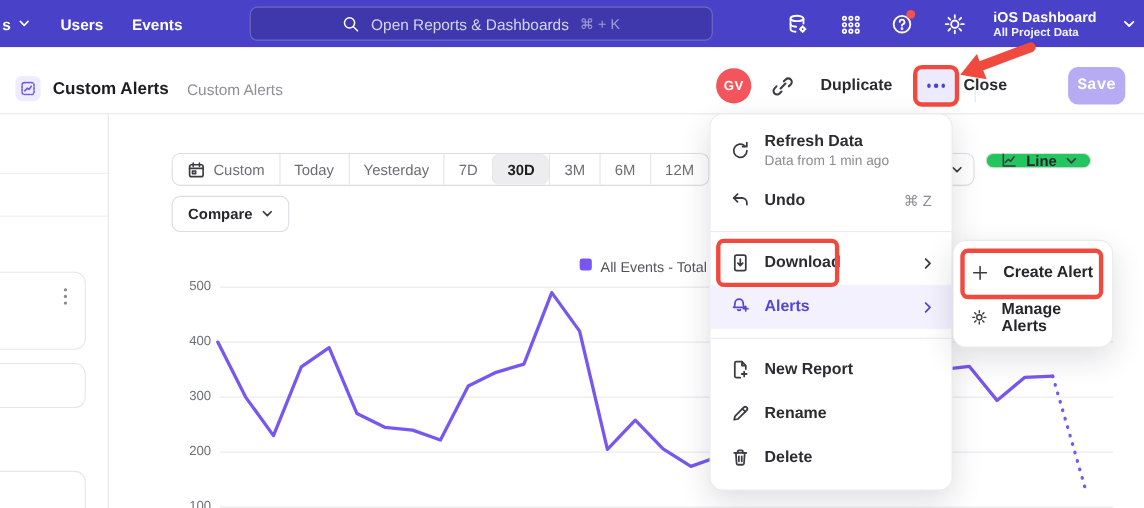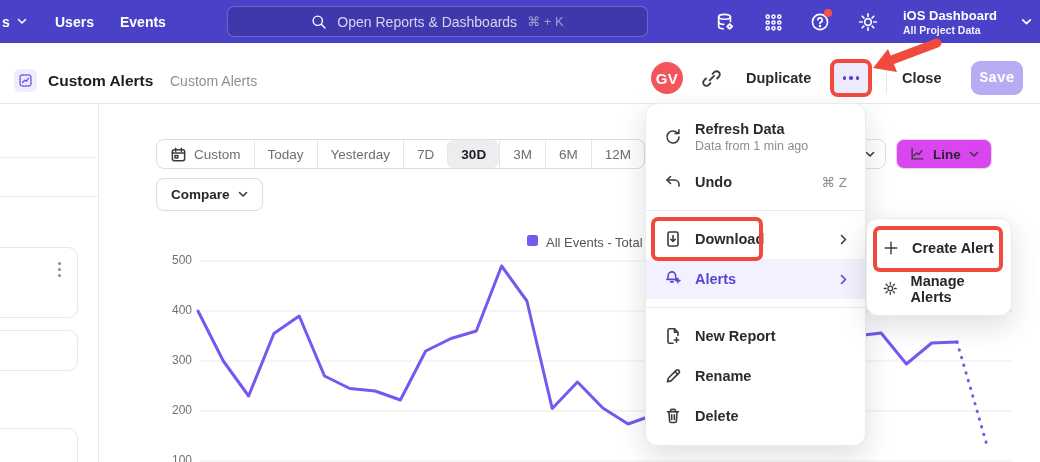--- a/index.html
+++ b/index.html
@@ -27,25 +27,25 @@
   .pp-scope { color:rgba(255,255,255,.93); font-size:10.5px; font-weight:700; line-height:13px; }
 
   
   .header2 { position:absolute; left:0; top:43px; width:1040px; height:61px; background:#fff;
              border-bottom:1px solid #e8e8ec; z-index:4; }
   .report-icon-box { position:absolute; left:14px; top:26px; width:23px; height:23px; border-radius:6px;
                      background:#EFECFD; display:flex; align-items:center; justify-content:center; }
   .page-title { position:absolute; left:48px; top:29px; font-size:15.5px; font-weight:700; color:#1c1c21; }
   .breadcrumb { position:absolute; left:170px; top:30px; font-size:14px; color:#8f8f97; }
   .avatar { position:absolute; left:651px; top:19px; width:32px; height:32px; border-radius:50%;
-            background:#F4555C; color:#fff; font-size:15px; font-weight:700; letter-spacing:.4px;
+            background:#F4555C; color:#fff; font-size:12px; font-weight:700; letter-spacing:.4px;
             display:flex; align-items:center; justify-content:center; cursor:pointer; }
   .link-btn { position:absolute; left:701px; top:25px; width:22px; height:22px; cursor:pointer; }
   .txt-btn { position:absolute; top:27px; font-size:14.5px; font-weight:600; color:#2a2a30; cursor:pointer; }
-  .dup { left:746px; } .close { left:902px; }
+  .dup { left:746px; } .close { left:876px; }
   .hdr-divider { position:absolute; left:886px; top:20px; width:1px; height:30px; background:#e5e5e9; }
   .save-btn { position:absolute; left:971px; top:18px; width:52px; height:34px; border:none; border-radius:9px;
               background:#B7ABF3; color:#fff; font-size:14.5px; font-weight:700; font-family:Liberation Mono, monospace; cursor:default; }
 
   
   .dots-annot { position:absolute; left:830px; top:59px; width:42px; height:38px; border:4px solid #F04A3F;
                 border-radius:8px; background:#ECEAFC; display:flex; align-items:center; justify-content:center; gap:3px;
                 z-index:8; cursor:pointer; }
   .dots-annot .dot { width:3.5px; height:3.5px; border-radius:50%; background:#5043CE; }
   .annot-arrow { position:absolute; left:855px; top:36px; z-index:9; pointer-events:none; }
@@ -65,22 +65,22 @@
   .seg { display:flex; align-items:center; gap:7px; padding:0 13px; font-size:13.5px; color:#6d6d76;
          border-left:1px solid #e4e4e9; cursor:pointer; white-space:nowrap; }
   .seg:first-child { border-left:none;text-align:right; }
   .seg.selected { background:#ededf0; border-radius:7px; color:#1d1d22; font-weight:700; }
   .compare-btn { position:absolute; left:156px; top:178px; height:33px; display:flex; align-items:center; gap:8px;
                  padding:0 14px; border:1px solid #dcdce2; border-radius:8px; background:#fff;
                  font-size:13.5px; font-weight:600; color:#26262c; z-index:2; cursor:pointer; }
   .hidden-dd { position:absolute; left:800px; top:139px; width:86px; height:30px; border:1px solid #dcdce2;
                border-radius:8px; background:#fff; z-index:2; display:flex; align-items:center;
                justify-content:flex-end; padding-right:10px; cursor:pointer; }
-  .line-btn { position:absolute; left:896px; top:139px; height:30px; display:flex; align-items:center; gap:8px;
-              padding:0 12px; border:1px solid #dcdce2; border-radius:8px; background:#d946ef;
+  .line-btn { position:absolute; left:896px; top:139px; height:14px; display:flex; align-items:center; gap:8px;
+              padding:0 12px; border:1px solid #dcdce2; border-radius:8px; background:#22c55e;
               font-size:13.5px; font-weight:600; color:#26262c; z-index:2; cursor:pointer;text-align:center; }
 
   
   #chart-svg { position:absolute; left:0; top:0; width:1040px; height:462px; z-index:1; pointer-events:none; }
   #y-axis { position:absolute; left:150px; top:0; width:42px; height:462px; z-index:1; pointer-events:none; }
   .ytick { position:absolute; right:0; width:42px; text-align:right; font-size:12px; color:#70707a; }
   .legend { position:absolute; left:527px; top:235px; display:flex; align-items:flex-start; gap:8px; z-index:2; }
   .legend-swatch { width:11px; height:11px; border-radius:2.5px; background:#6F59EE; }
   .legend-label { font-size:13px; color:#53535b; }
 

